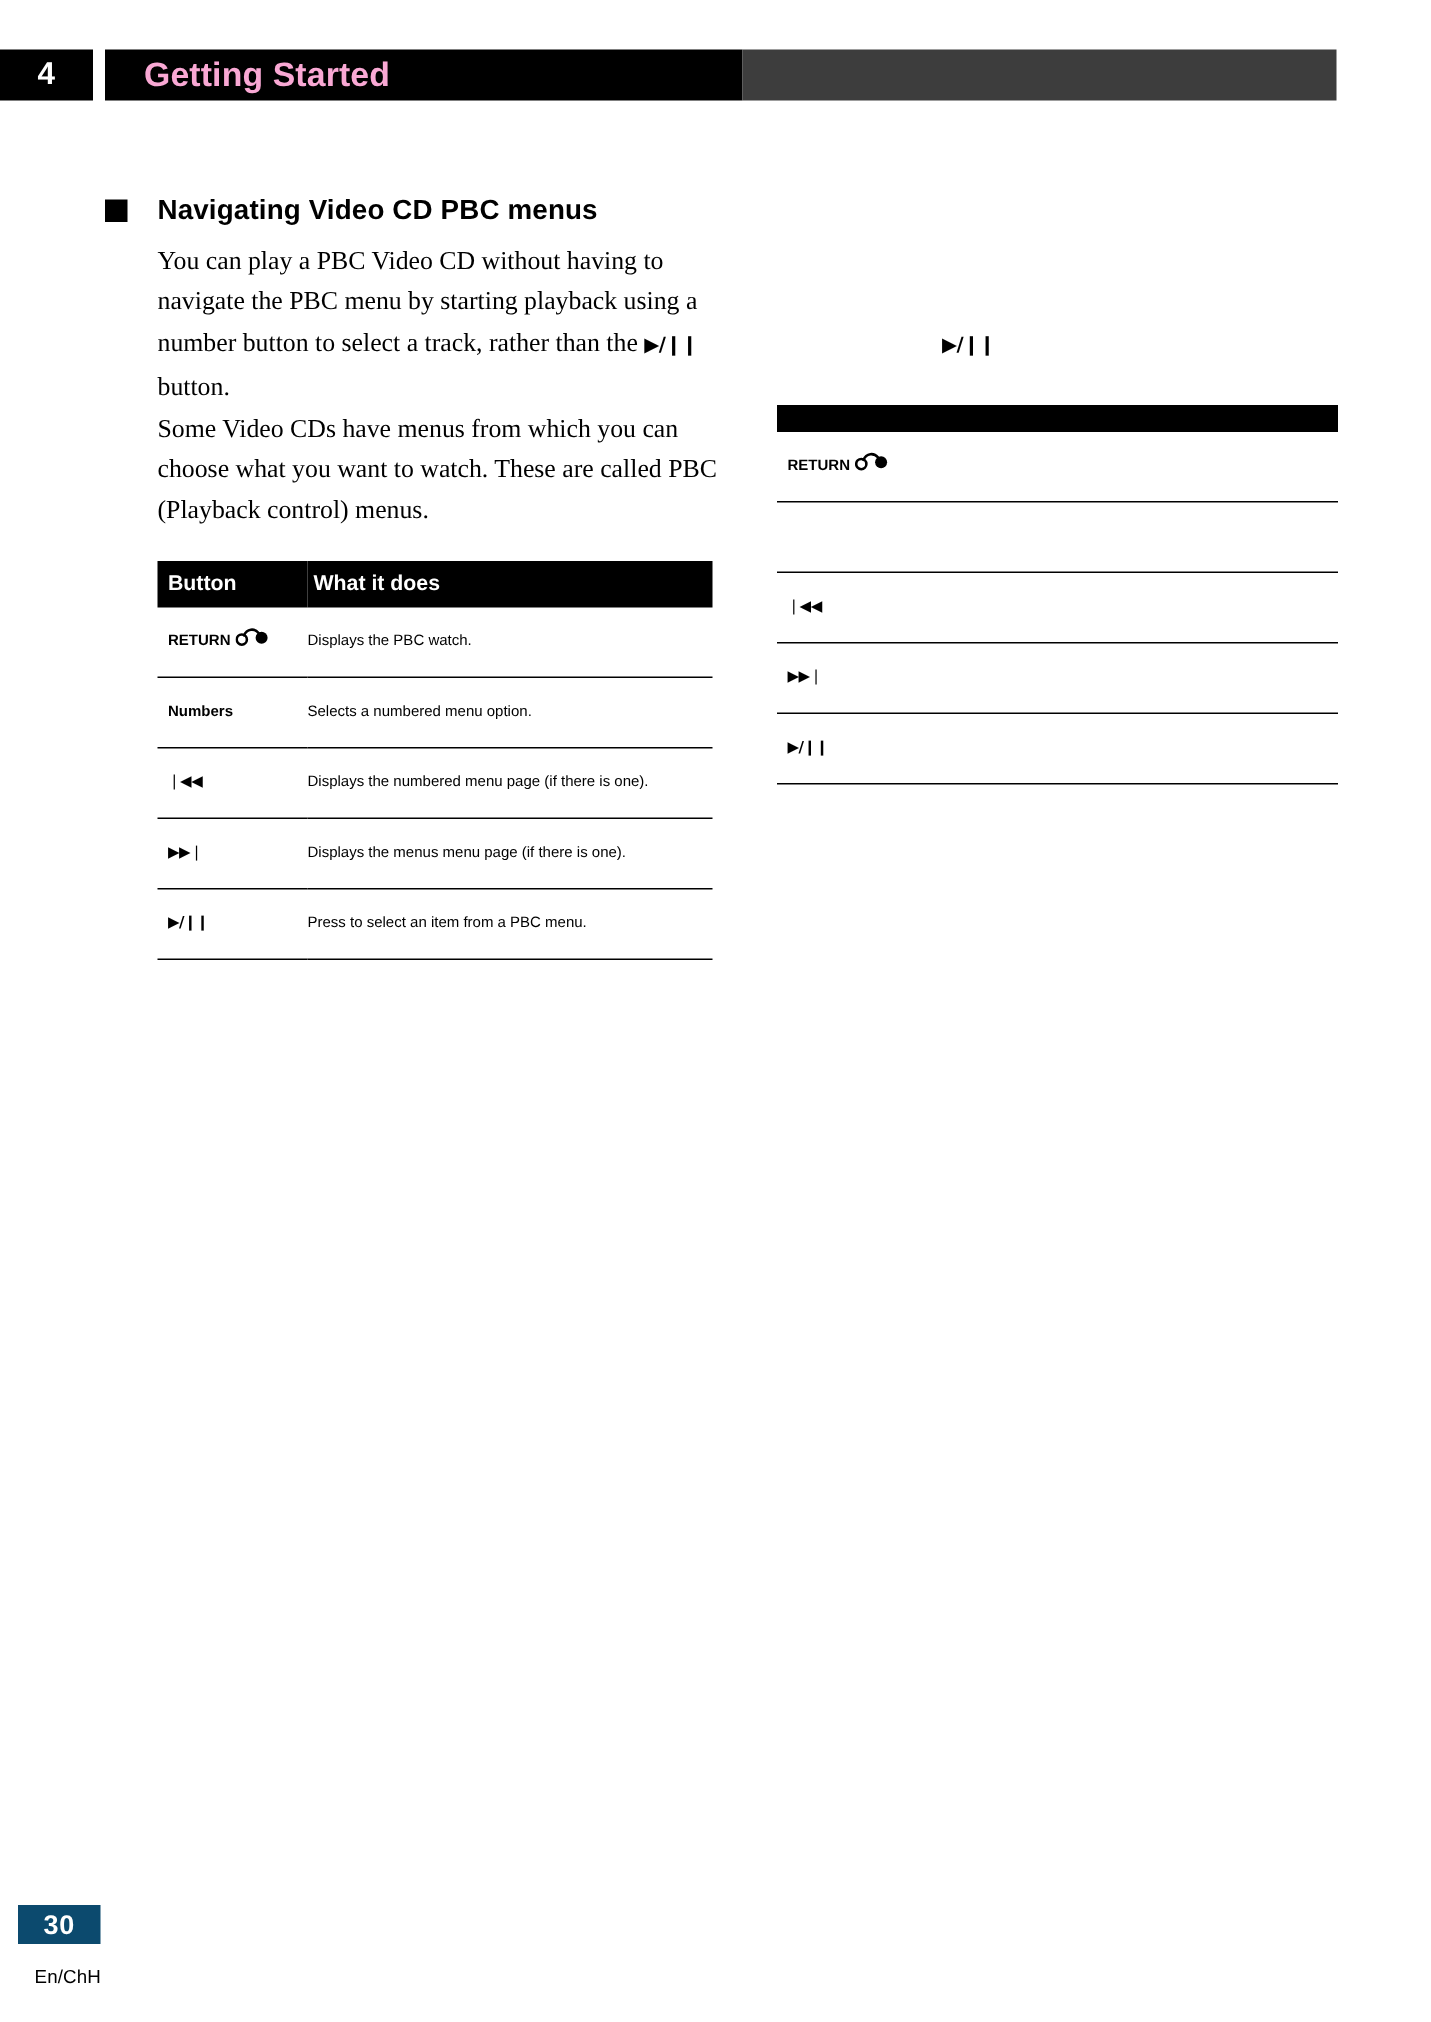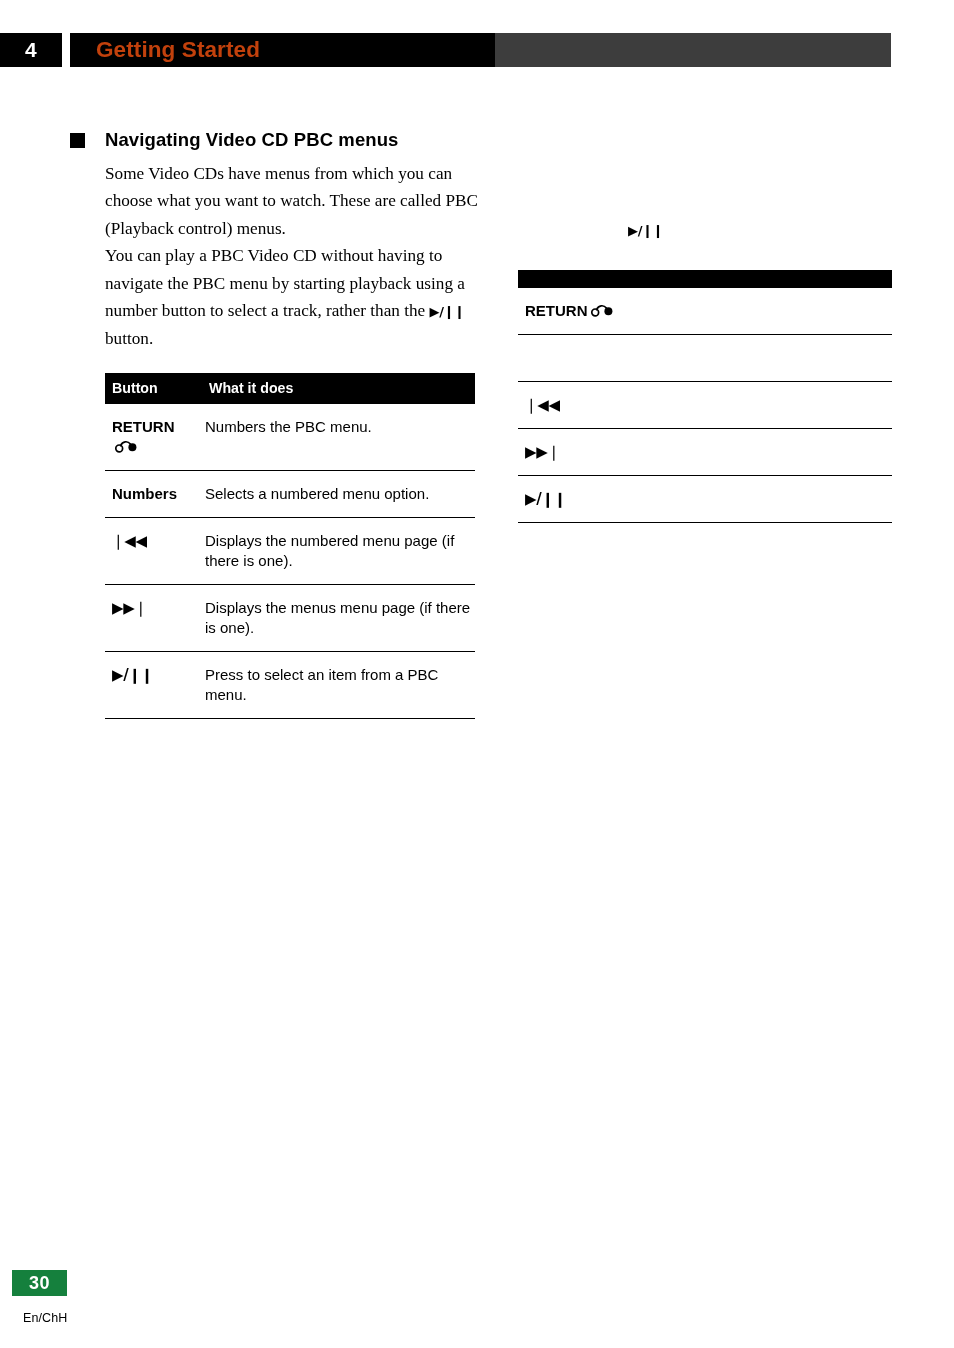--- a/index.html
+++ b/index.html
@@ -46,21 +46,21 @@
     width: 425px;
     height: 34px;
     background: #000000;
   }
   .header-title-text {
     position: absolute;
     left: 26px;
     top: 0;
     height: 34px;
     line-height: 33px;
-    color: #c2410c;
+    color: #f9a8d4;
     font-weight: bold;
     font-size: 22.5px;
     letter-spacing: 0.1px;
     white-space: nowrap;
   }
   .header-grey-box {
     position: absolute;
     left: 495px;
     top: 0;
     width: 396px;
@@ -148,21 +148,21 @@
     color: #ffffff;
     font-weight: bold;
     font-size: 14.2px;
     padding: 5px 0 6px 4px;
     border: none;
   }
   .btable td {
     vertical-align: top;
     border-bottom: 1.6px solid #000000;
     padding: 13px 0 13px 0;
-    font-size: 15px;
+    font-size: 10px;
     line-height: 20px;
   }
   .btable .thead-row td.c1 { padding-left: 7px; }
   .btable .c1 { padding-right: 8px; }
   .btable td.lbl {
     font-weight: bold;
     padding-left: 7px;
   }
   .btable td.desc { font-weight: normal; }
   .btable .thead-row td { border-bottom: none; }
@@ -201,21 +201,21 @@
   
   .footer {
     position: absolute;
     left: 12px;
     bottom: 22px;
     width: 200px;
   }
   .page-num-box {
     width: 55px;
     height: 26px;
-    background: #15803d;
+    background: #0c4a6e;
     color: #ffffff;
     font-weight: bold;
     font-size: 18px;
     line-height: 26px;
     text-align: center;
     letter-spacing: 0.5px;
   }
   .page-lang {
     margin-top: 15px;
     padding-left: 11px;
@@ -240,42 +240,42 @@
 </div>
 
 <div class="col-left">
 
   <div class="section-head">
     <span class="sq-bullet"></span>
     <span class="htext">Navigating Video CD PBC menus</span>
   </div>
 
   <div class="body-block">
+    <p><span>You can play a PBC Video CD without having to navigate the PBC menu by starting playback using a number button to select a track, rather than the </span><span class="sym-b">▶/❙❙</span><span> button.</span></p>
     <p>Some Video CDs have menus from which you can choose what you want to watch. These are called PBC (Playback control) menus.</p>
-    <p><span>You can play a PBC Video CD without having to navigate the PBC menu by starting playback using a number button to select a track, rather than the </span><span class="sym-b">▶/❙❙</span><span> button.</span></p>
   </div>
 
   <table class="btable" id="left-table">
     <colgroup>
         <col class="k">
         <col>
       </colgroup>
     <tbody>
       <tr class="thead-row">
         <td class="c1">Button</td>
         <td>What it does</td>
       </tr>
 
       <tr>
         <td class="lbl c1"><span>RETURN</span><span class="return-glyph"><svg viewBox="0 0 22 13" width="22" height="13" xmlns="http://www.w3.org/2000/svg">
                 <circle cx="4.2" cy="8.4" r="3.4" fill="none" stroke="#000" stroke-width="1.7"></circle>
                 <path d="M5.6 5.6 C7.6 1.0 12.6 0.6 15.4 4.0" fill="none" stroke="#000" stroke-width="1.7" stroke-linecap="round"></path>
                 <circle cx="17.4" cy="7.2" r="4.0" fill="#000"></circle>
               </svg></span></td>
-        <td class="desc">Numbers the PBC menu.</td>
+        <td class="desc">Displays the PBC watch.</td>
       </tr>
 
       <tr>
         <td class="lbl c1">Numbers</td>
         <td class="desc">Selects a numbered menu option.</td>
       </tr>
 
       <tr>
         <td class="lbl c1 sym-b">❘◀◀</td>
         <td class="desc">Displays the numbered menu page (if there is one).</td>

